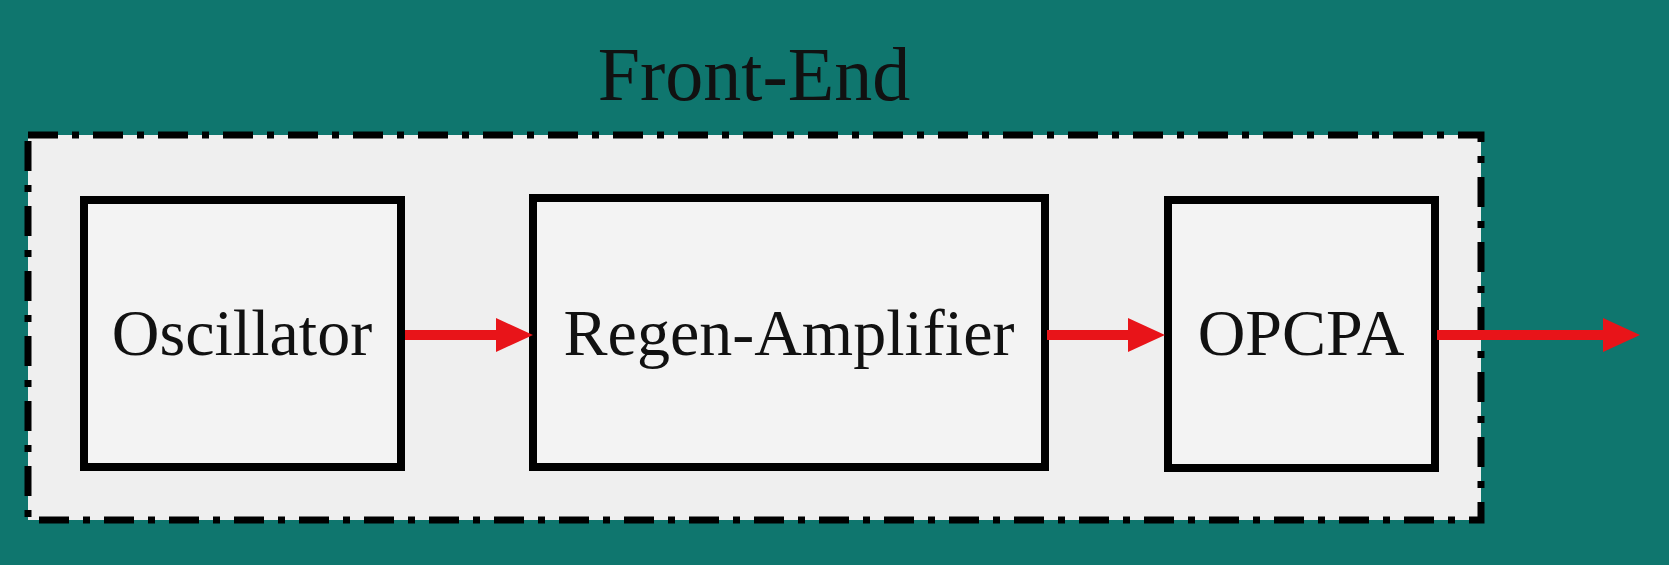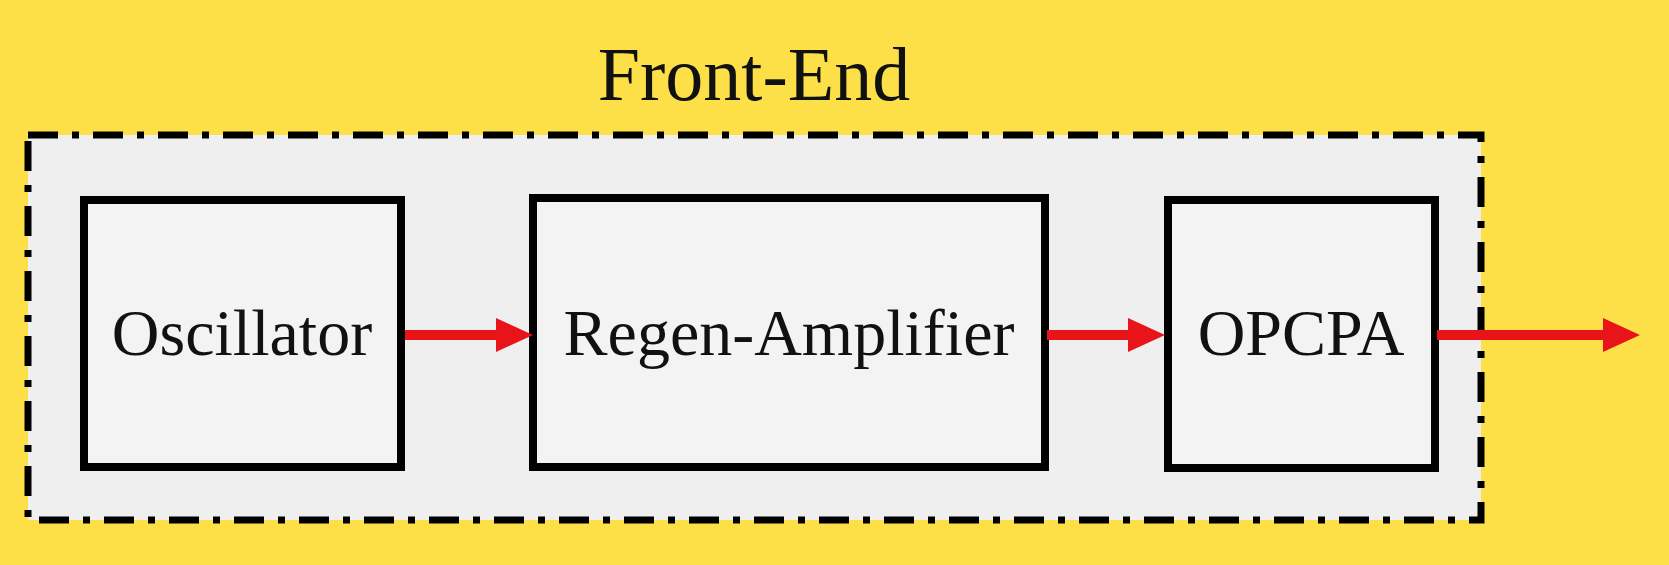--- a/index.html
+++ b/index.html
@@ -5,21 +5,21 @@
   html, body {
     margin: 0;
     padding: 0;
     background: #ffffff;
     font-family: "Liberation Serif", "DejaVu Serif", serif;
   }
   .figure-wrap {
     position: relative;
     width: 1669px;
     height: 565px;
-    background: #fde047;
+    background: #0f766e;
     overflow: hidden;
   }
   svg { display: block; }
   .title-text {
     font-family: "Liberation Serif", "DejaVu Serif", serif;
     font-size: 76px;
     text-anchor: middle;
   }
   .block-label {
     font-family: "Liberation Serif", "DejaVu Serif", serif;

